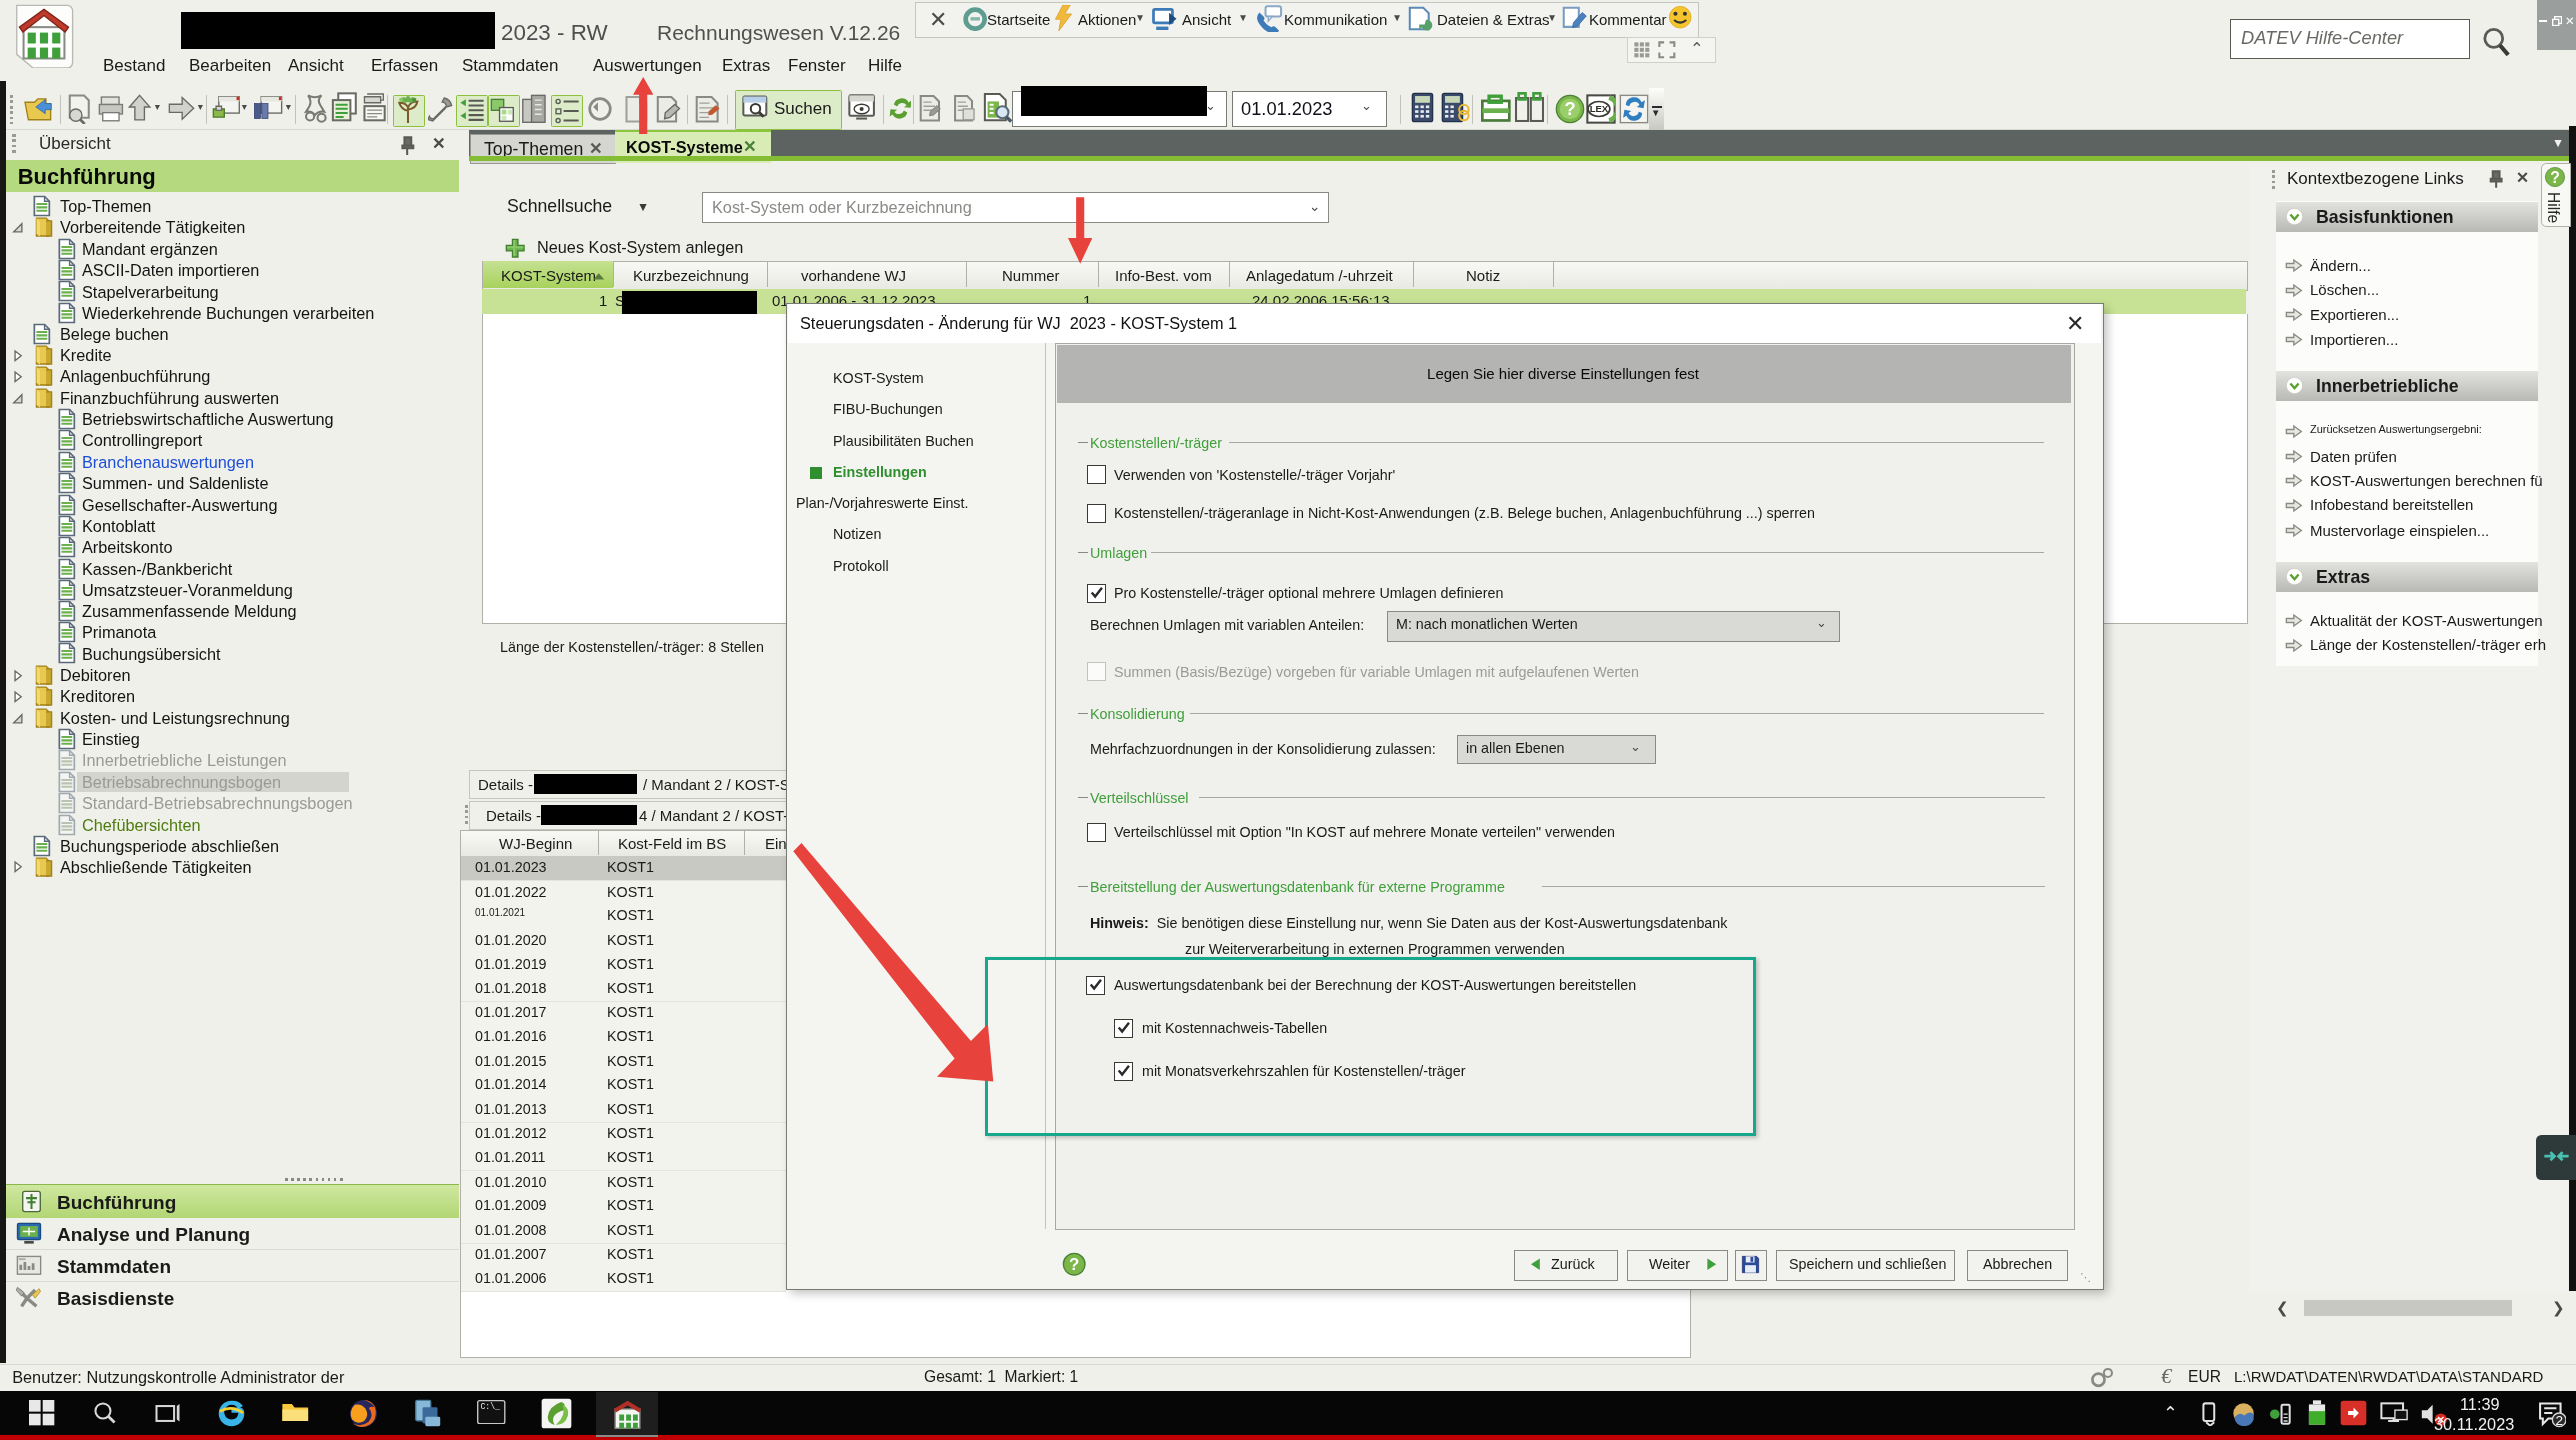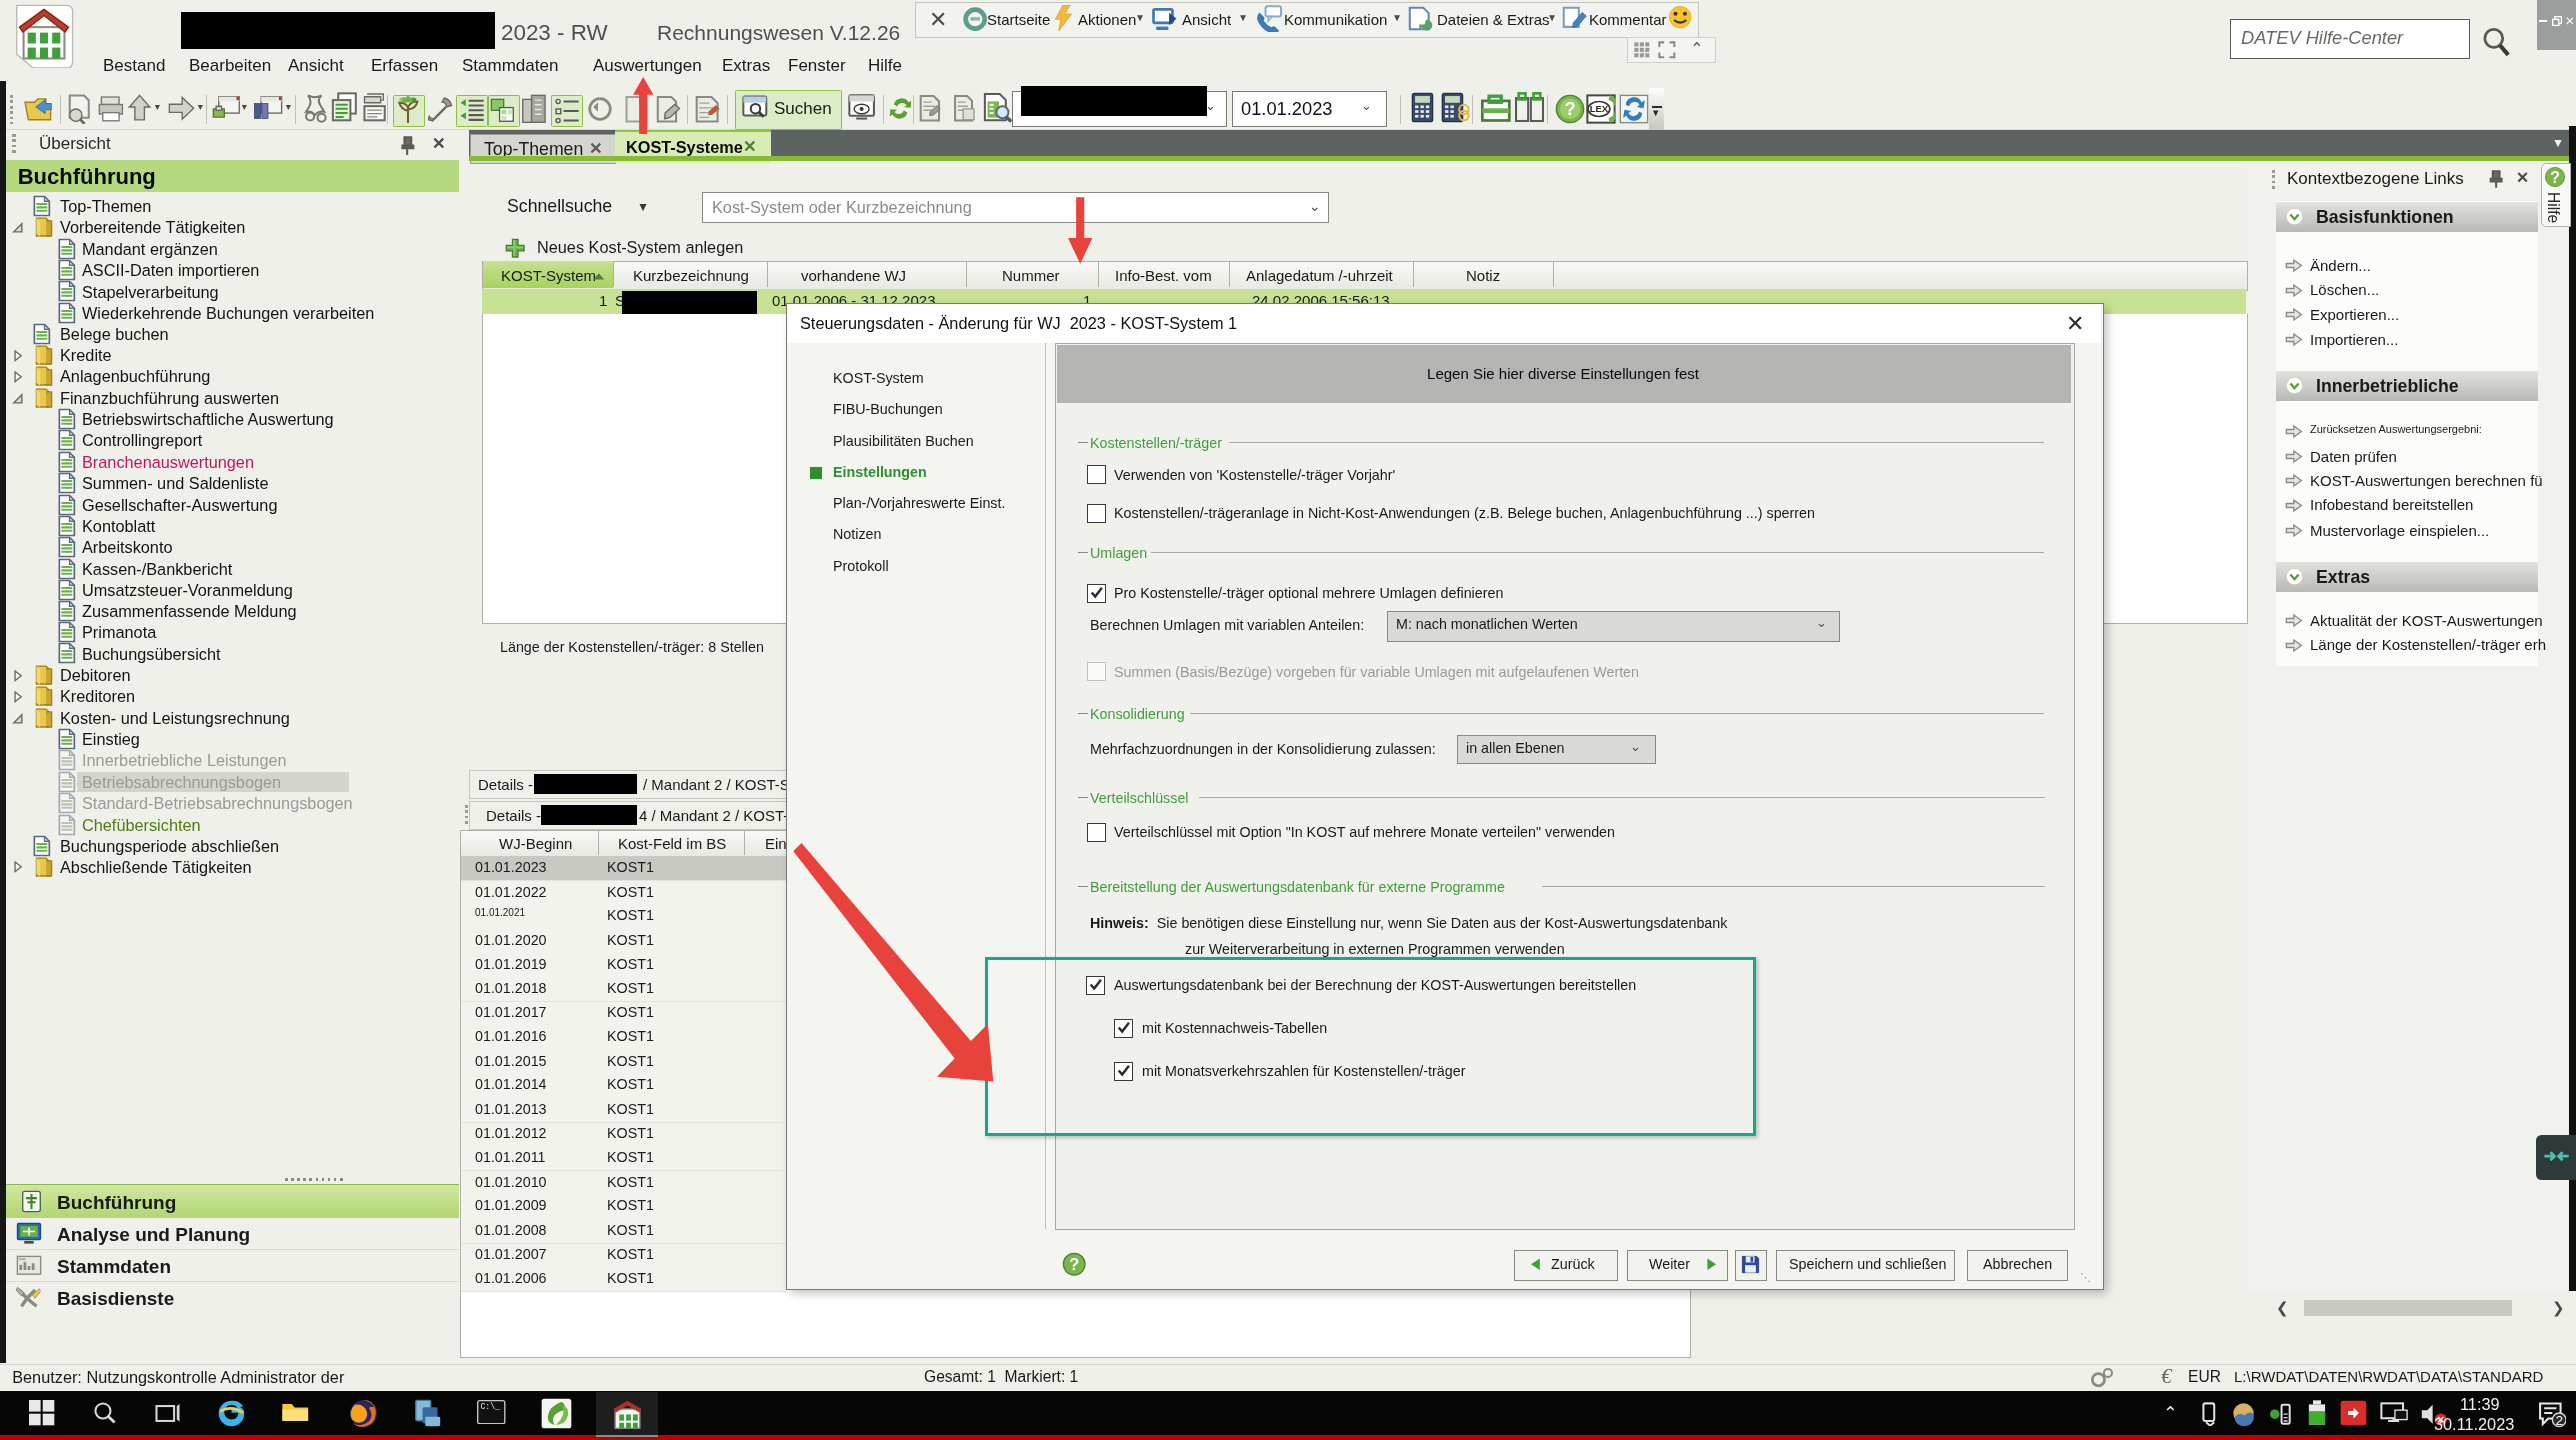--- a/index.html
+++ b/index.html
@@ -565,21 +565,21 @@
       </svg>
     </div>
 <div class="a tx" style="left:82px;top:431px;font-size:16.3px;color:#141414">Controllingreport</div>
 <div class="a" style="left:58px;top:451px">
       <svg width="17.7" height="22" viewBox="0 0 26 32">
         <path d="M2 2 h15 l7 7 v21 h-22z" fill="#fff" stroke="#5a6a7a" stroke-width="2.5"></path>
         <path d="M17 2 v7 h7" fill="none" stroke="#5a6a7a" stroke-width="2"></path>
         <path d="M5 13 h16 m-16 5 h16 m-16 5 h16" stroke="#6ab04c" stroke-width="3"></path>
       </svg>
     </div>
-<div class="a tx" style="left:82px;top:453px;font-size:16.3px;color:#be185d">Branchenauswertungen</div>
+<div class="a tx" style="left:82px;top:453px;font-size:16.3px;color:#1d4ed8">Branchenauswertungen</div>
 <div class="a" style="left:58px;top:472px">
       <svg width="17.7" height="22" viewBox="0 0 26 32">
         <path d="M2 2 h15 l7 7 v21 h-22z" fill="#fff" stroke="#5a6a7a" stroke-width="2.5"></path>
         <path d="M17 2 v7 h7" fill="none" stroke="#5a6a7a" stroke-width="2"></path>
         <path d="M5 13 h16 m-16 5 h16 m-16 5 h16" stroke="#6ab04c" stroke-width="3"></path>
       </svg>
     </div>
 <div class="a tx" style="left:82px;top:474px;font-size:16.3px;color:#141414">Summen- und Saldenliste</div>
 <div class="a" style="left:58px;top:494px">
       <svg width="17.7" height="22" viewBox="0 0 26 32">
@@ -924,21 +924,21 @@
 <div class="a" style="left:786px;top:303px;width:1316px;height:985px;background:#f4f4f0;border:1.4px solid #7a7a74;box-shadow:4.1px 4.1px 9.5px rgba(0,0,0,0.25)"></div>
 <div class="a" style="left:788px;top:304px;width:1313px;height:39px;background:#fff"></div>
 <div class="a tx" style="left:800px;top:314px;font-size:16.3px;color:#111">Steuerungsdaten - Änderung für WJ&nbsp; 2023 - KOST-System 1</div>
 <div class="a tx" style="left:2066px;top:311px;font-size:22px;color:#2a2a2a">✕</div>
 
 <div class="a tx" style="left:833px;top:370px;font-size:14.3px">KOST-System</div>
 <div class="a tx" style="left:833px;top:401px;font-size:14.3px">FIBU-Buchungen</div>
 <div class="a tx" style="left:833px;top:433px;font-size:14.3px">Plausibilitäten Buchen</div>
 <div class="a" style="left:810px;top:467px;width:11.5px;height:11.5px;background:#2f8f2f"></div>
 <div class="a tx" style="left:833px;top:464px;font-size:14.3px;font-weight:bold;color:#2f8f2f">Einstellungen</div>
-<div class="a tx" style="left:833px;top:495px;font-size:14.3px">Plan-/Vorjahreswerte Einst.</div>
+<div class="a tx" style="left:796px;top:495px;font-size:14.3px">Plan-/Vorjahreswerte Einst.</div>
 <div class="a tx" style="left:833px;top:526px;font-size:14.3px">Notizen</div>
 <div class="a tx" style="left:833px;top:558px;font-size:14.3px">Protokoll</div>
 <div class="a" style="left:1045px;top:343px;width:1.4px;height:886px;background:#c2c2bc"></div>
 
 <div class="a" style="left:1055px;top:343px;width:1018px;height:885px;background:#f0f0ec;border:0.7px solid #a8a8a2"></div>
 <div class="a" style="left:1057px;top:345px;width:1014px;height:58px;background:#b4b4b2"></div>
 <div class="a tx" style="left:1563px;top:365px;font-size:15px;color:#0a0a0a;transform:translateX(-50%)">Legen Sie hier diverse Einstellungen fest</div>
 
 <div class="a" style="left:1078px;top:442px;width:9.5px;height:1.4px;background:#8a8a84"></div>
 <div class="a tx" style="left:1090px;top:435px;font-size:14.3px;color:#3f9f3a">Kostenstellen/-träger</div>

